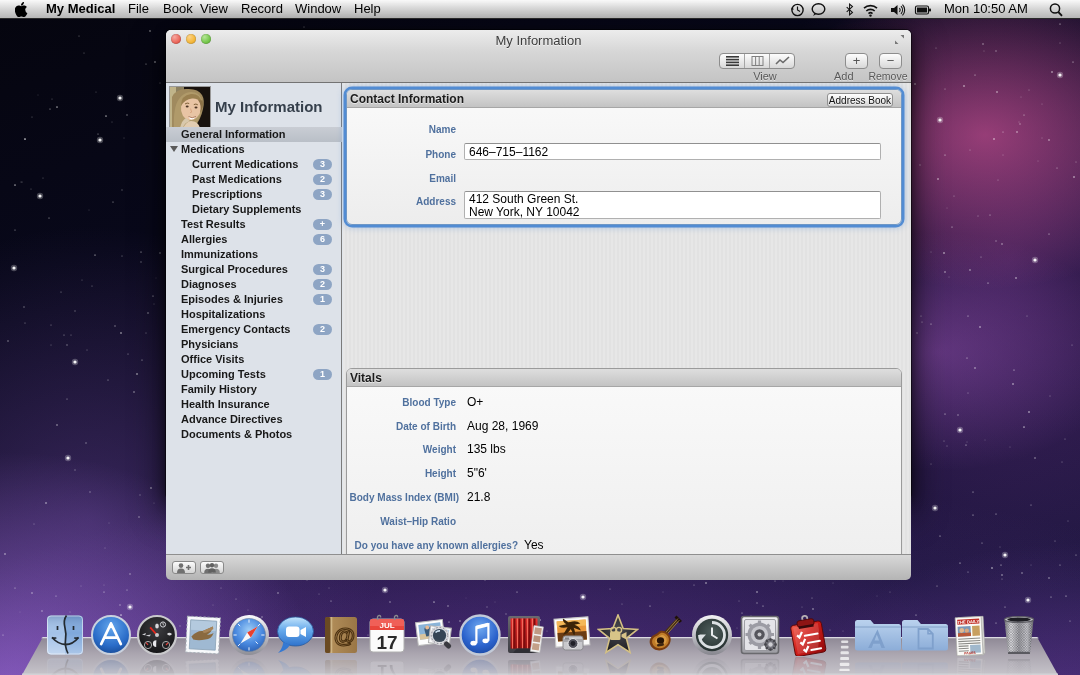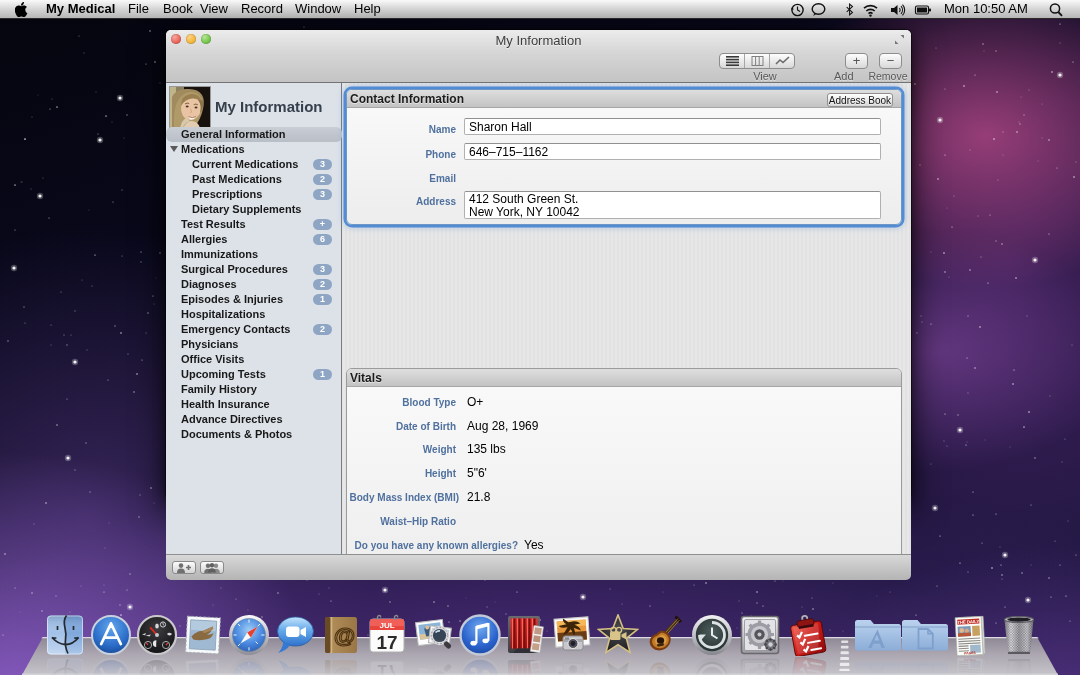--- a/index.html
+++ b/index.html
@@ -31,21 +31,21 @@
 .seg div{flex:1;border-right:1px solid #a5a5a5;display:flex;align-items:center;justify-content:center;}
 .seg div:last-child{border-right:none;}
 .tbtn{position:absolute;top:23px;width:23px;height:16px;border:1px solid #8d8d8d;border-radius:4px;
  background:linear-gradient(#fdfdfd,#d8d8d8);color:#555;text-align:center;line-height:14px;font-size:13px;}
 .tlab{position:absolute;top:40px;font-size:11px;color:#585858;text-shadow:0 1px 0 rgba(255,255,255,0.5);}
 #wmain{position:absolute;left:0;top:53px;width:745px;height:471px;overflow:hidden;background:#e0e5ea;}
 #sidebar{position:absolute;left:0;top:0;width:176px;height:471px;background:#dde2e9;border-right:1px solid #7b7b7b;}
 #photo{position:absolute;left:4px;top:4px;width:40px;height:41px;outline:1px solid #999;}
 #sbtitle{position:absolute;left:49px;top:15px;font-size:15px;font-weight:bold;color:#36404c;}
 .srow{position:absolute;left:0;width:176px;height:15px;}
-.srow.sel{background:linear-gradient(#c9cdd4,#b9bfc7);border-radius:6px;}
+.srow.sel{background:linear-gradient(#c9cdd4,#b9bfc7);}
 .slbl{position:absolute;top:1px;font-size:11px;font-weight:bold;color:#181818;white-space:nowrap;}
 .tri{display:inline-block;width:0;height:0;border-left:4px solid transparent;border-right:4px solid transparent;border-top:6px solid #5a5a5a;margin-right:3px;margin-left:-11px;vertical-align:1px;}
 .badge{position:absolute;right:10px;top:1.5px;width:19px;height:11px;border-radius:6px;
  background:#8ea5c4;color:#fff;font-size:9px;font-weight:bold;text-align:center;line-height:11px;}
 #content{position:absolute;left:177px;top:0;width:568px;height:471px;
  background:repeating-linear-gradient(90deg,#e7e7e7 0 2px,#e2e2e2 2px 4px);}
 .gbox{position:absolute;left:3px;width:556px;border:1px solid #9b9b9b;border-radius:6px;background:linear-gradient(#fafafa,#ededed);}
 .bxhead{height:18px;border-bottom:1px solid #a6a6a6;border-radius:5px 5px 0 0;background:linear-gradient(#dedede,#c3c3c3);
  font-size:12px;font-weight:bold;color:#1c1c1c;line-height:18px;padding-left:3px;text-shadow:0 1px 0 rgba(255,255,255,0.55);}
 .flbl{position:absolute;width:109px;text-align:right;font-size:10px;font-weight:bold;color:#50719e;}
@@ -633,21 +633,20 @@
           <span class="slbl" style="left:15px">Advance Directives</span>
         </div>
         <div class="srow" style="top:344px">
           <span class="slbl" style="left:15px">Documents &amp; Photos</span>
         </div>
   </div>
   <div id="content">
    <div class="gbox" id="contactbox" style="top:6px;height:136px;border-color:#6e97c6;box-shadow:0 0 0 2.5px rgba(62,128,208,0.85), 0 0 6px 3px rgba(80,140,220,0.35);">
     <div class="bxhead"><span>Contact Information</span><div id="abbtn">Address Book</div></div>
     <div class="flbl" style="top:34px;">Name</div>
-          <div class="finput" style="top:28px;height:17px;">Sharon Hall</div>
     <div class="flbl" style="top:59px;">Phone</div>
           <div class="finput" style="top:53px;height:17px;">646–715–1162</div>
     <div class="flbl" style="top:83px;">Email</div>
     <div class="flbl" style="top:106px;">Address</div>
           <div class="finput" style="top:101px;height:28px;line-height:13px;">412 South Green St.<br>New York, NY 10042</div>
    </div>
    <div class="gbox" style="top:285px;height:220px;">
     <div class="bxhead"><span>Vitals</span></div>
     <div class="flbl" style="top:28px;">Blood Type</div>
           <div class="fval" style="top:26px;">O+</div>

